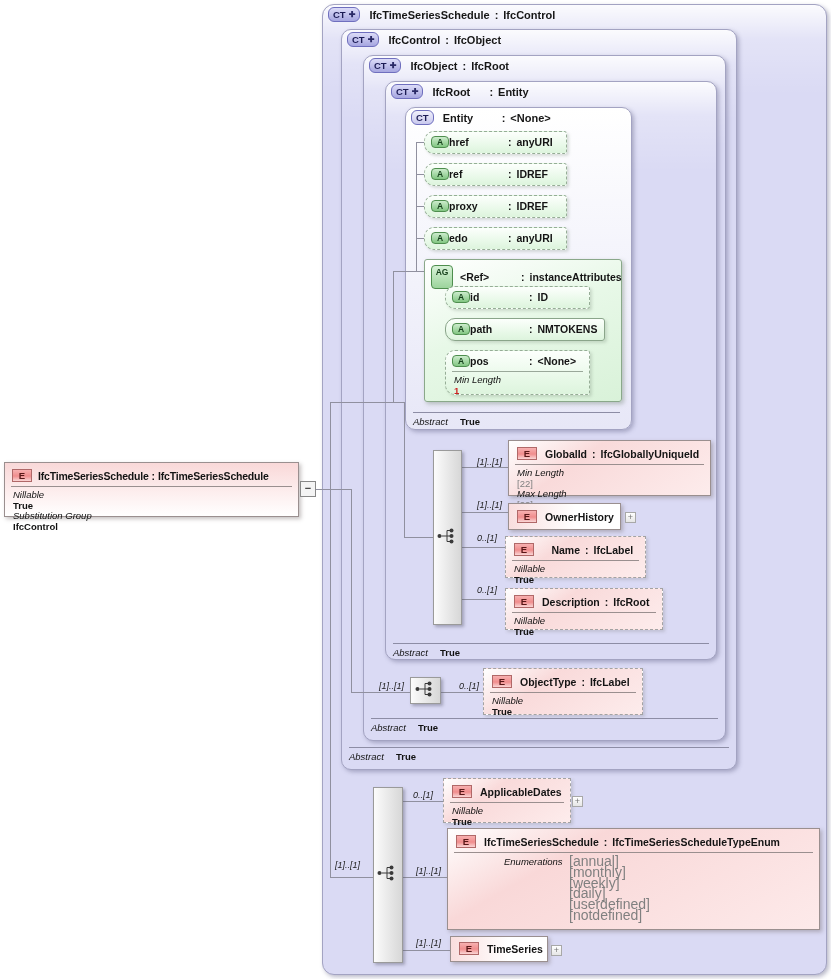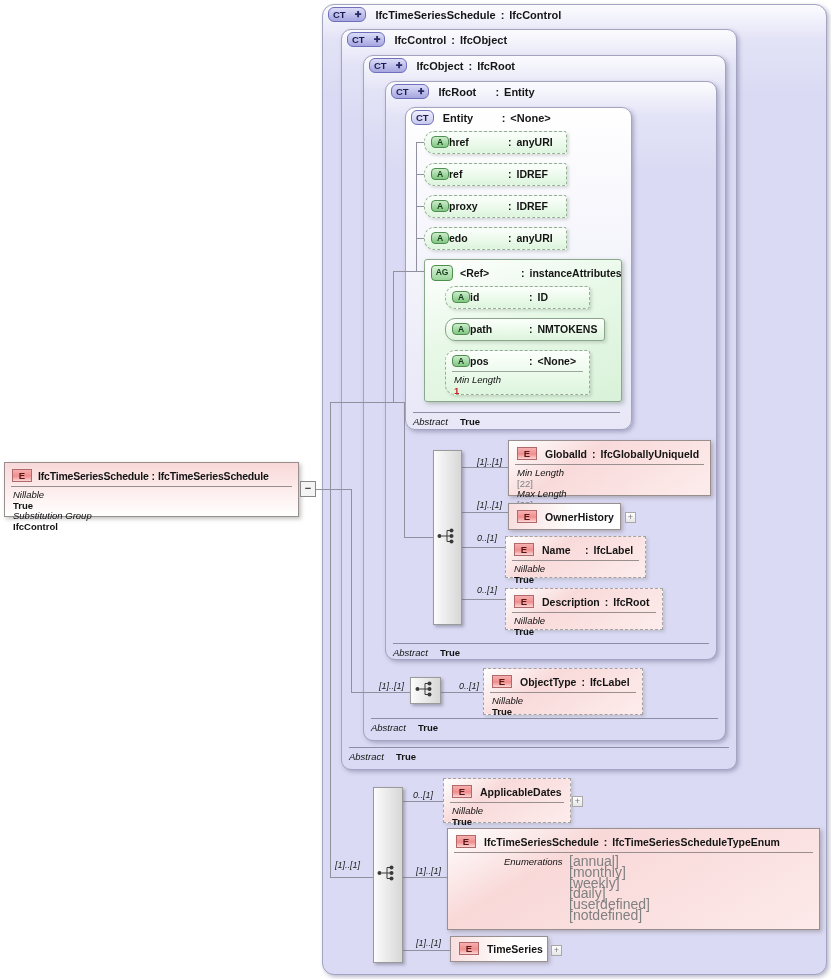--- a/index.html
+++ b/index.html
@@ -6,21 +6,21 @@
   body { background:#ffffff; font-family:"Liberation Sans", sans-serif; }
   #diagram { position:relative; width:831px; height:979px; background:#ffffff; overflow:hidden; }
 
   
   .ctbox { position:absolute; border:1px solid #a3a3c2; border-radius:10px;
            background:linear-gradient(180deg, rgba(255,255,255,.9) 0px, rgba(255,255,255,.25) 34px, rgba(255,255,255,0) 90px), #dadaf4;
            box-shadow:2px 2px 4px rgba(100,100,135,.45); }
   .ctheader { position:absolute; display:flex; align-items:center; white-space:nowrap; }
   .ct-icon { height:15px; padding:0 4px; border:1px solid #6f6fbe; border-radius:6px;
              background:linear-gradient(180deg,#dcdcf8,#a6a6e0); color:#1c1c55;
-             font-size:9.5px; font-weight:bold; line-height:13px; display:inline-flex; align-items:center; gap:9px; }
+             font-size:9.5px; font-weight:bold; line-height:13px; display:inline-flex; align-items:center; gap:3px; }
   .ct-icon.plain { background:linear-gradient(180deg,#f0f0fc,#c9c9ee); }
   .ct-plus { font-size:8px; line-height:8px; color:#2a2a66; }
   .cttitle { margin-left:9px; font-size:11px; font-weight:bold; color:#161616; display:flex; }
   .tname { display:inline-block; }
   .tcolon { margin:0 5px; }
   .nw38 { min-width:38px; } .nw52 { min-width:52px; } .nw54 { min-width:54px; } .nw56 { min-width:56px; }
 
   
   .abstract { position:absolute; display:flex; font-size:9.5px; color:#111; white-space:nowrap; }
   .abstract .fl { width:47px; }
@@ -49,32 +49,32 @@
   .a-icon { width:18px; height:12px; border:1px solid #4e8e4e; border-radius:4px;
             background:linear-gradient(180deg,#cceccc,#82c682); color:#143f1a;
             font-size:8.5px; font-weight:bold; text-align:center; line-height:11px; flex:0 0 auto; }
 
   
   .agbox { position:absolute; border:1px solid #8aa88a; border-radius:3px;
            background:linear-gradient(160deg,#ffffff 0%,#e7f8e7 45%,#d9f2d9 100%);
            box-shadow:2px 2px 4px rgba(100,120,100,.4); }
   .agrow { display:flex; align-items:center; padding:5px 0 0 6px; font-size:10.5px; font-weight:bold; color:#141414; white-space:nowrap; }
   .agrow .tname { margin-left:7px; }
-  .ag-icon { width:22px; height:16px; border:1px solid #4e8e4e; border-radius:4px;
+  .ag-icon { width:22px; height:24px; border:1px solid #4e8e4e; border-radius:4px;
              background:linear-gradient(180deg,#d8f2d8,#9cd49c); color:#143f1a;
              font-size:8.5px; font-weight:bold; text-align:center; line-height:12px; flex:0 0 auto; }
 
   
   .ebox { position:absolute; border:1px solid #9a8f8f;
           background:linear-gradient(145deg,#ffffff 0%,#f9dada 35%,#fdecec 100%);
           box-shadow:2px 2px 4px rgba(110,100,100,.4); }
   .ebox.dashed { border:1px dashed #a3a3a3; box-shadow:2px 2px 3px rgba(120,120,120,.25); }
   .ebox.whitebg { background:linear-gradient(90deg,#f9dede 0%,#ffffff 60%); }
   .erow { display:flex; align-items:center; padding:6px 0 0 8px; font-size:10.5px; font-weight:bold; color:#141414; white-space:nowrap; }
-  .erow .tname { margin-left:8px; }
+  .erow .tname { margin-left:8px;text-align:right; }
   .e-icon { width:20px; height:13px; border:1px solid #b06868; 
             background:linear-gradient(180deg,#f7b0b0,#f08d8d 55%,#fad6d6); color:#571717;
             font-size:9.5px; font-weight:bold; text-align:center; line-height:12px; flex:0 0 auto; }
   .esep { height:1px; background:#9a8f8f; margin:4px 6px 3px 6px; }
   .efacets { padding-left:8px; font-size:9.5px; color:#111; }
   .facetrow { display:flex; line-height:10.5px; white-space:nowrap;flex-direction:column; }
   .fl { font-style:italic; }
   .fv { font-weight:bold; }
   .fv.gray { font-weight:normal; color:#808080; }
   .fv.red { color:#cc2222; }

